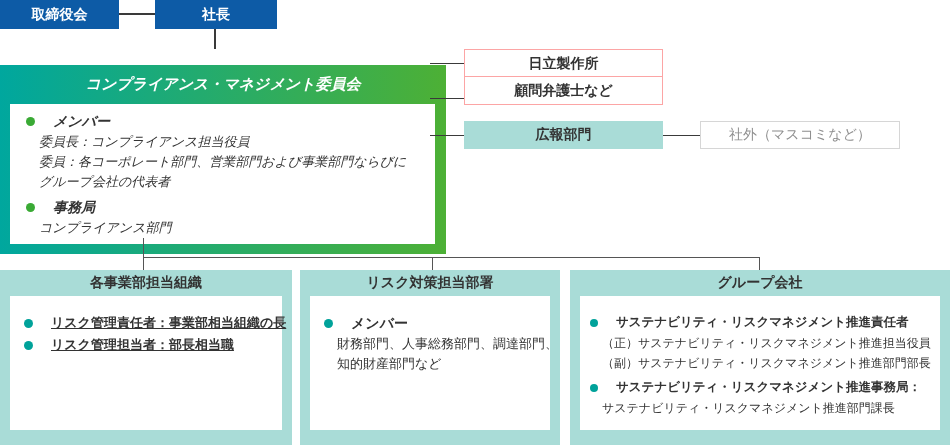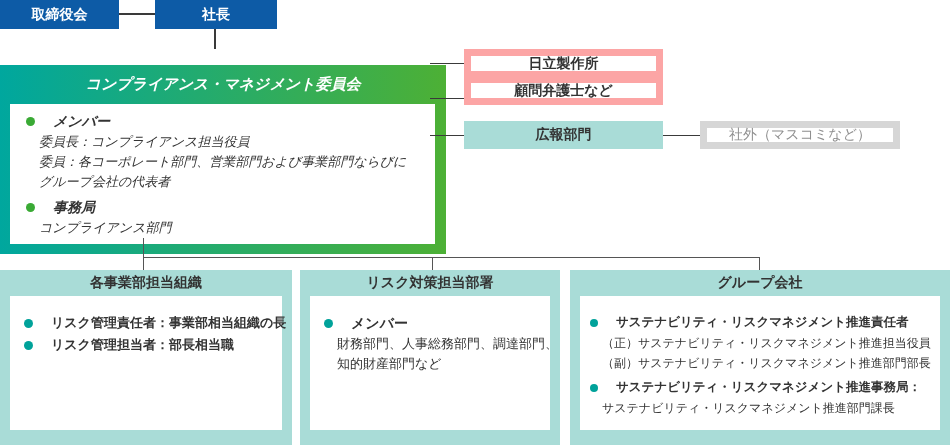--- a/index.html
+++ b/index.html
@@ -34,31 +34,31 @@
                    background:#fff;padding:6px 6px 0 16px;}
   
   .hrow{display:flex;align-items:center;gap:18px;font-weight:bold;font-size:14px;line-height:22px;white-space:nowrap;}
   .dot{width:9px;height:9px;border-radius:50%;flex:none;}
   .dot.g{background:var(--bullet-green,#3aaa35);}
   .dot.t{background:var(--bullet-teal,#00a29a);}
   .sub{font-size:13px;line-height:20px;margin-left:13px;white-space:nowrap;}
   .mt{margin-top:4px;}
   
   .rbox{position:absolute;display:flex;align-items:center;justify-content:center;
-        font-size:14px;font-weight:bold;background:#fff;border:7px solid #fca5a5;}
+        font-size:14px;font-weight:bold;background:#fff;border:1px solid #fca5a5;}
   #r-hitachi{left:464px;top:49px;width:199px;height:29px;}
   #r-advisors{left:464px;top:76px;width:199px;height:29px;}
   #r-pr{left:464px;top:121px;width:199px;height:28px;background:var(--light-teal,#a9dcd7);border:none;}
   #r-external{left:700px;top:121px;width:200px;height:28px;color:#8f8f8f;font-weight:normal;border-color:#d6d6d6;}
   
   .bbox{position:absolute;top:270px;height:175px;background:var(--light-teal,#a9dcd7);}
   .btitle{height:26px;display:flex;align-items:center;justify-content:center;
           font-weight:bold;font-size:14px;color:#333;}
   .binner{position:absolute;left:10px;top:26px;right:10px;bottom:15px;background:#fff;}
-  #b1{left:0;width:292px;}   #b1 .binner{padding:16px 8px 12px 14px;}
+  #b1{left:0;width:292px;}   #b1 .binner{padding:16px 8px 12px 14px;text-decoration:underline;}
   #b2{left:300px;width:260px;} #b2 .binner{padding:16px 6px 0 14px;}
   #b3{left:570px;width:380px;} #b3 .binner{padding:16px 6px 16px 10px;}
   .t13{font-size:13px;}
   .h125{font-size:12.5px;line-height:21px;}
   .h125 .dot{width:8px;height:8px;}
   .sub12{font-size:12px;line-height:20px;margin-left:12px;white-space:nowrap;}
 </style>
 </head>
 <body>
 

